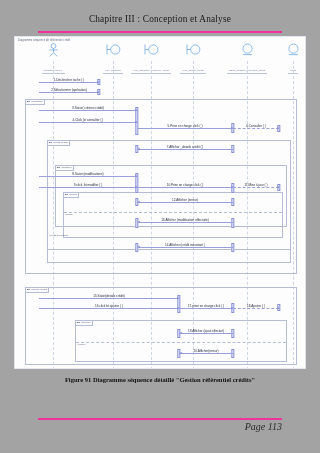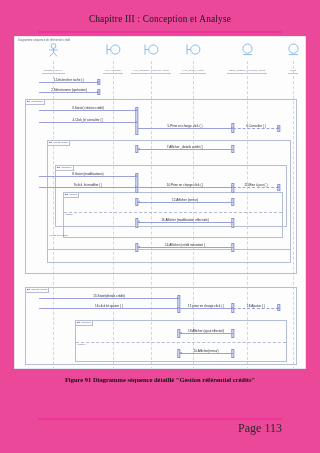--- a/index.html
+++ b/index.html
@@ -3,42 +3,42 @@
 <meta charset="utf-8">
 <style>
   html,body{margin:0;padding:0;}
   body{
     width:320px;height:453px;
     background:#ffffff;
     font-family:"Liberation Serif", serif;
     overflow:hidden;
     position:relative;
   }
-  .page{position:absolute;inset:0;background:#ec4899;}
+  .page{position:absolute;inset:0;background:#a3a3a3;}
 
   
   .doc-header{
     position:absolute;left:0;top:14px;width:320px;text-align:center;
   }
   .doc-header .title{
     font-size:9.3px;color:#1a1a1a;letter-spacing:.2px;
     font-family:"Liberation Serif", serif;
   }
   .header-rule{
     position:absolute;left:38px;top:31px;width:244px;height:1.6px;
     background:#f0329b;
   }
 
   
   .footer-rule{
     position:absolute;left:38px;top:418px;width:244px;height:1.6px;
     background:#f0329b;
   }
   .footer-page{
-    position:absolute;right:38px;top:421px;font-size:12px;color:#2a2a2a;
+    position:absolute;right:38px;top:421px;font-size:10px;color:#2a2a2a;font-style:italic;
   }
 
   
   .caption{
     position:absolute;left:0;top:376px;width:320px;text-align:center;
     font-size:6.5px;font-weight:bold;color:#111;
   }
 
   
   .diagram{

